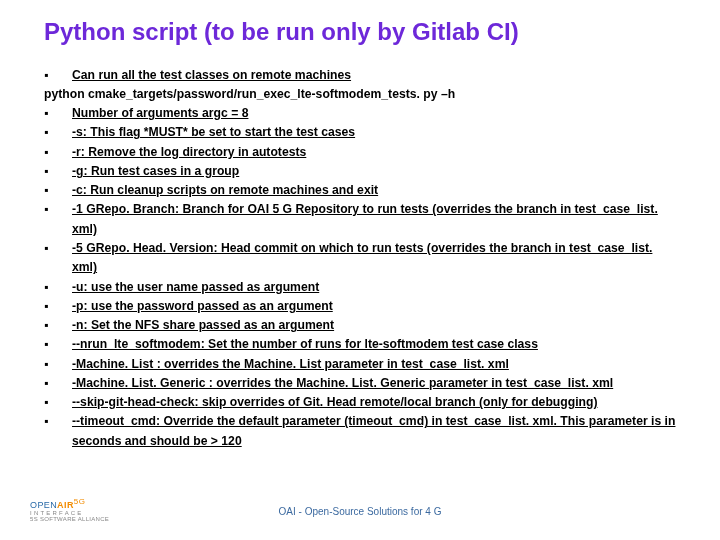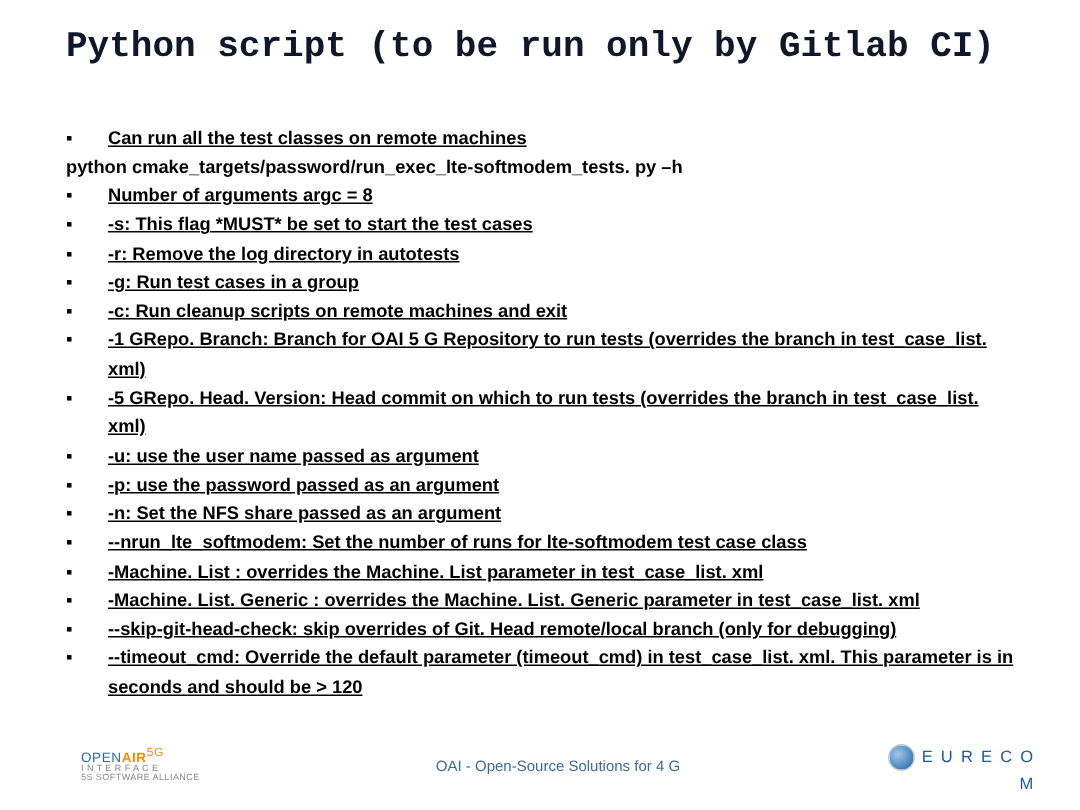--- a/index.html
+++ b/index.html
@@ -12,26 +12,25 @@
     overflow: hidden;
   }
   .slide {
     position: relative;
     width: 720px;
     height: 540px;
     box-sizing: border-box;
     padding: 18px 44px 0 44px;
   }
   .title {
-    color: #0f172a;
+    color: #6d28d9;
     font-size: 24px;
     font-weight: bold;
-    margin-bottom: 37px;
+    margin-bottom: 20px;
     line-height: 1.15;
-    font-family: Liberation Mono, monospace;
   }
   .content {
     font-size: 12.2px;
     font-weight: bold;
     color: #000;
     line-height: 1.58;
   }
   .bullet-row {
     display: flex;
     align-items: flex-start;
@@ -52,21 +51,20 @@
     position: absolute;
     left: 0;
     right: 0;
     bottom: 6px;
     height: 40px;
     display: flex;
     align-items: center;
     justify-content: space-between;
     padding: 0 30px;
     box-sizing: border-box;
-    margin-left: 24px;
   }
   .footer-center {
     font-size: 10px;
     color: #3c6aa0;
     position: absolute;
     left: 0;
     right: 0;
     text-align: center;
     top: 12px;
   }
@@ -198,18 +196,15 @@
 
   <div class="footer">
     <div class="logo-oai">
       <div class="oai-top">
         <span>OPEN</span><b>AIR</b><span class="oai-5g">5G</span>
       </div>
       <div class="oai-bottom">I N T E R F A C E</div>
       <div class="oai-bottom">5S SOFTWARE ALLIANCE</div>
     </div>
     <div class="footer-center">OAI - Open-Source Solutions for 4 G</div>
-    <div class="logo-eurecom">
-      <span class="eurecom-ball"></span><span class="eurecom-text">E U R E C O M</span>
-    </div>
   </div>
 
 </div>
 
 </body></html>

